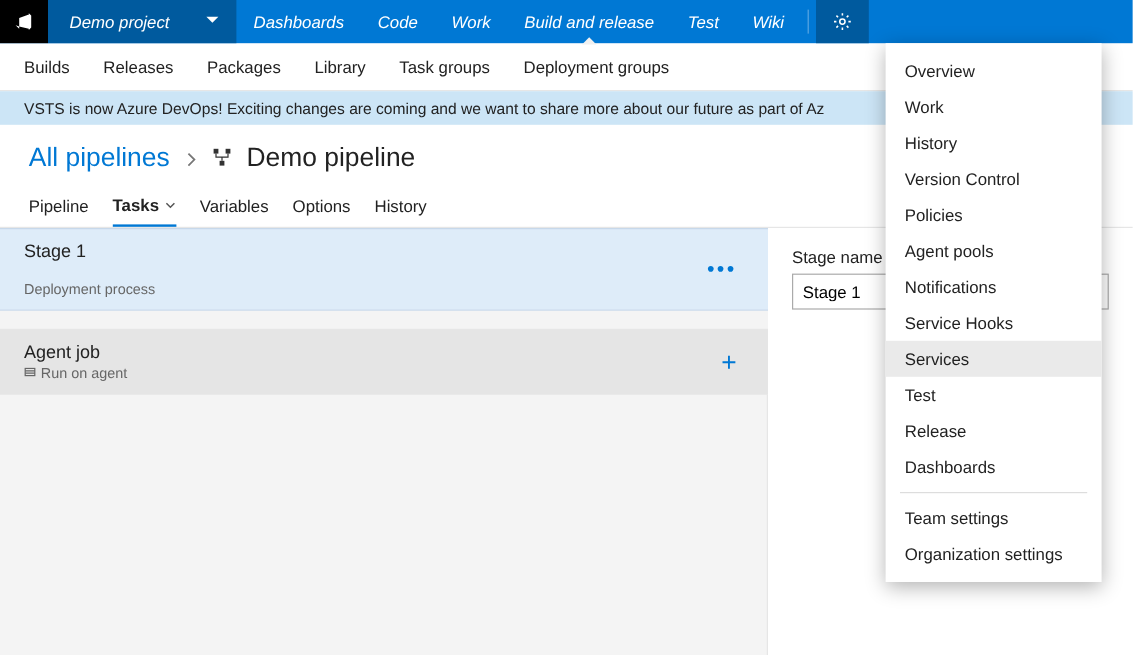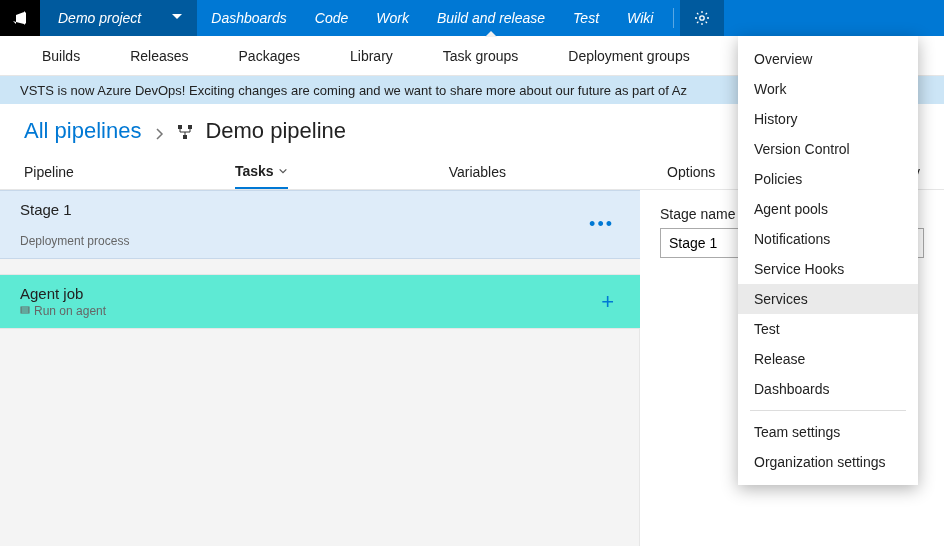--- a/index.html
+++ b/index.html
@@ -13,51 +13,51 @@
   .topnav .project .chev svg { width: 12px; height: 12px; fill: #fff; }
   .topnav .navlinks { display: flex; align-items: stretch; }
   .topnav .navlinks .item { display: flex; align-items: center; padding: 0 14px; font-size: 14px; cursor: pointer; position: relative; }
   .topnav .navlinks .item.active::after { content: ""; position: absolute; left: 50%; bottom: -1px; transform: translateX(-50%); width: 0; height: 0; border-left: 6px solid transparent; border-right: 6px solid transparent; border-bottom: 6px solid #f0f0f0; }
   .topnav .sep { width: 1px; background: rgba(255,255,255,.35); margin: 8px 6px; }
   .topnav .gear { width: 44px; background: #005a9e; display: flex; align-items: center; justify-content: center; cursor: pointer; }
   .topnav .gear svg { width: 16px; height: 16px; stroke: #fff; fill: none; }
 
   
   .subnav { display: flex; align-items: center; height: 40px; padding: 0 20px; gap: 28px; font-size: 14px; border-bottom: 1px solid #e6e6e6; }
-  .subnav .item { cursor: pointer; color: #222; margin-left: 22px; }
+  .subnav .item { cursor: pointer; color: #222; }
 
   
   .banner { height: 28px; background: #cce5f6; display: flex; align-items: center; padding: 0 20px; font-size: 13px; color: #222; white-space: nowrap; overflow: hidden; }
 
   
   .crumb { display: flex; align-items: flex-end; gap: 12px; padding: 14px 20px 10px 24px; }
   .crumb .all { color: #0078d4; font-size: 22px; }
   .crumb .chev svg { width: 12px; height: 12px; stroke: #777; fill: none; }
   .crumb .picon svg { width: 16px; height: 16px; }
   .crumb .title { font-size: 22px; color: #222; }
 
   
-  .tabs { display: flex; align-items: center; gap: 31px; padding: 0 24px; height: 36px; font-size: 14px; border-bottom: 1px solid #e6e6e6; justify-content: space-between; }
+  .tabs { display: flex; align-items: center; gap: 20px; padding: 0 24px; height: 36px; font-size: 14px; border-bottom: 1px solid #e6e6e6; }
   .tabs .tab { cursor: pointer; color: #222; height: 100%; display: flex; align-items: center; }
   .tabs .tab.active { font-weight: 600; border-bottom: 2px solid #0078d4; }
   .tabs .tab .chev svg { width: 10px; height: 10px; stroke: #555; fill: none; margin-left: 4px; }
 
   
   .bodycols { display: flex; }
   .leftcol { width: 640px; }
   .rightcol { flex: 1; padding: 16px 20px; }
 
   .stage-card { background: #deecf9; border-top: 1px solid #c7d8ea; border-bottom: 1px solid #c7d8ea; padding: 10px 20px; display: flex; align-items: center; justify-content: space-between; }
   .stage-card .name { font-size: 15px; color: #222; }
   .stage-card .sub { font-size: 12px; color: #666; margin-top: 16px; }
   .stage-card .dots { color: #0078d4; font-size: 18px; letter-spacing: 2px; cursor: pointer; padding: 0 6px; }
 
   .gap { height: 16px; background: #f4f4f4; border-bottom: 1px solid #e6e6e6; }
 
-  .job-card { background: #5eead4; border-bottom: 1px solid #e6e6e6; padding: 10px 20px; display: flex; align-items: center; justify-content: space-between; }
+  .job-card { background: #e5e5e5; border-bottom: 1px solid #e6e6e6; padding: 10px 20px; display: flex; align-items: center; justify-content: space-between; }
   .job-card .name { font-size: 15px; color: #222; }
   .job-card .sub { font-size: 12px; color: #666; margin-top: 2px; display: flex; align-items: center; gap: 4px; }
   .job-card .sub svg { width: 10px; height: 10px; }
   .job-card .plus { color: #0078d4; font-size: 22px; font-weight: 300; cursor: pointer; padding: 0 6px; }
 
   .below { background: #f4f4f4; height: 400px; border-right: 1px solid #e6e6e6; }
 
   .rightcol .label { font-size: 14px; color: #222; margin-bottom: 6px; }
   .rightcol input { width: 100%; height: 30px; border: 1px solid #aaa; padding: 0 8px; font-size: 14px; }
 

